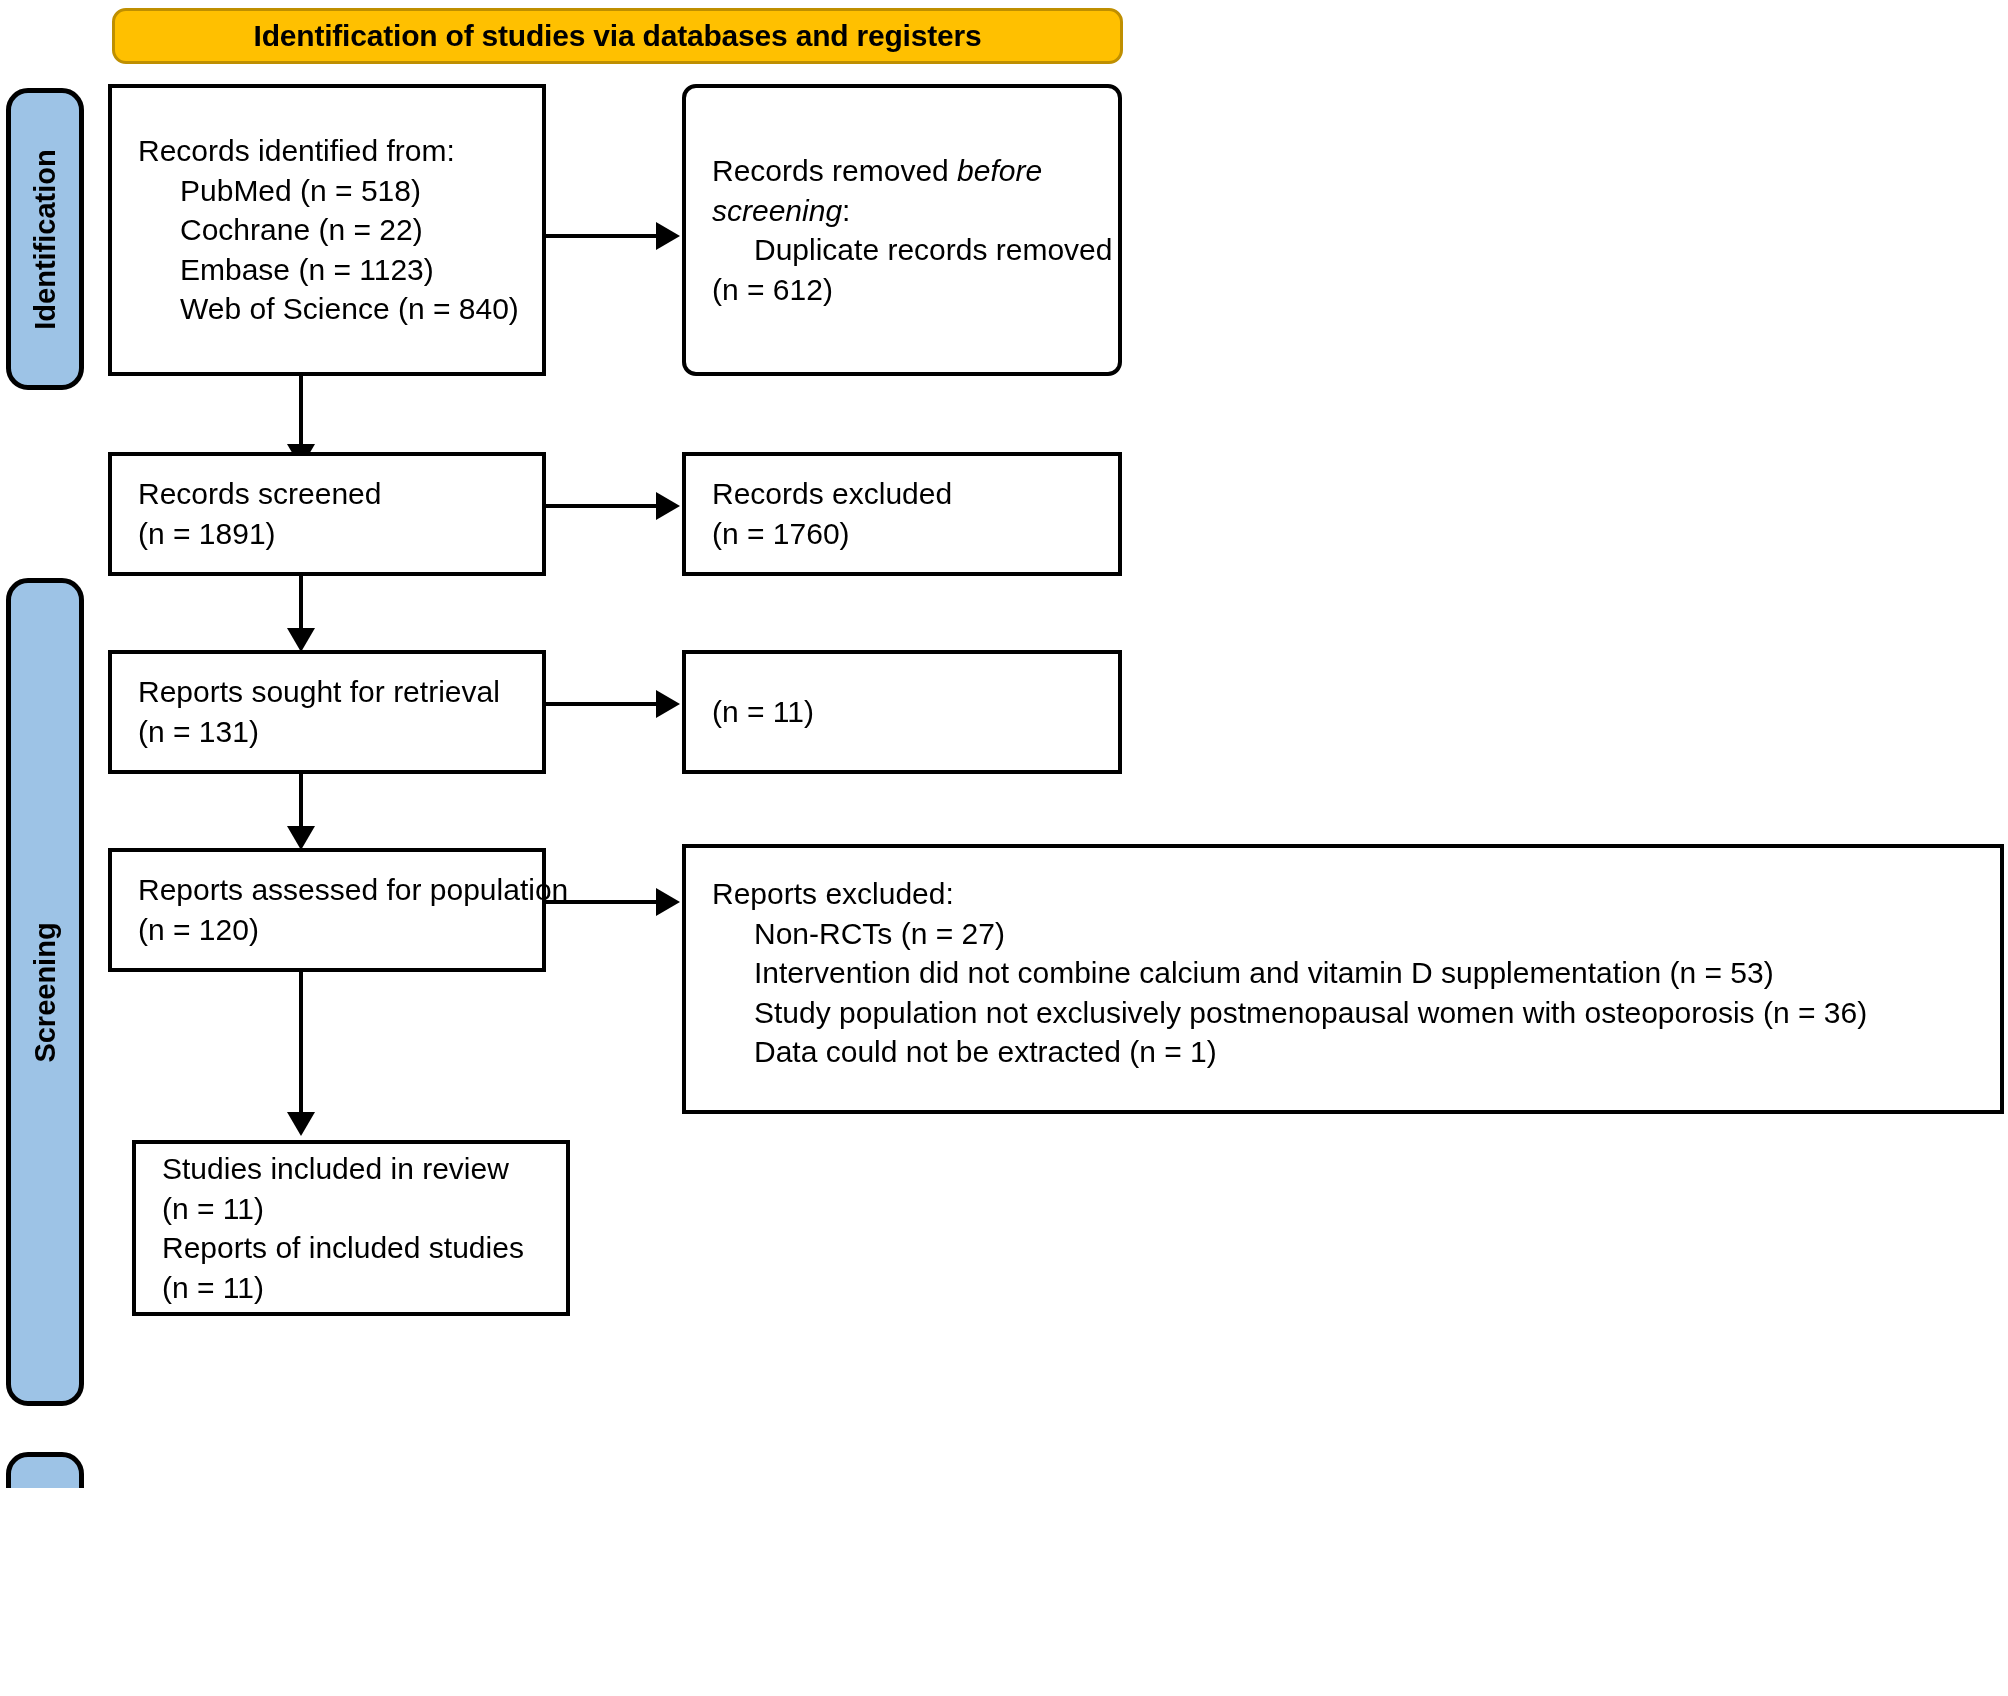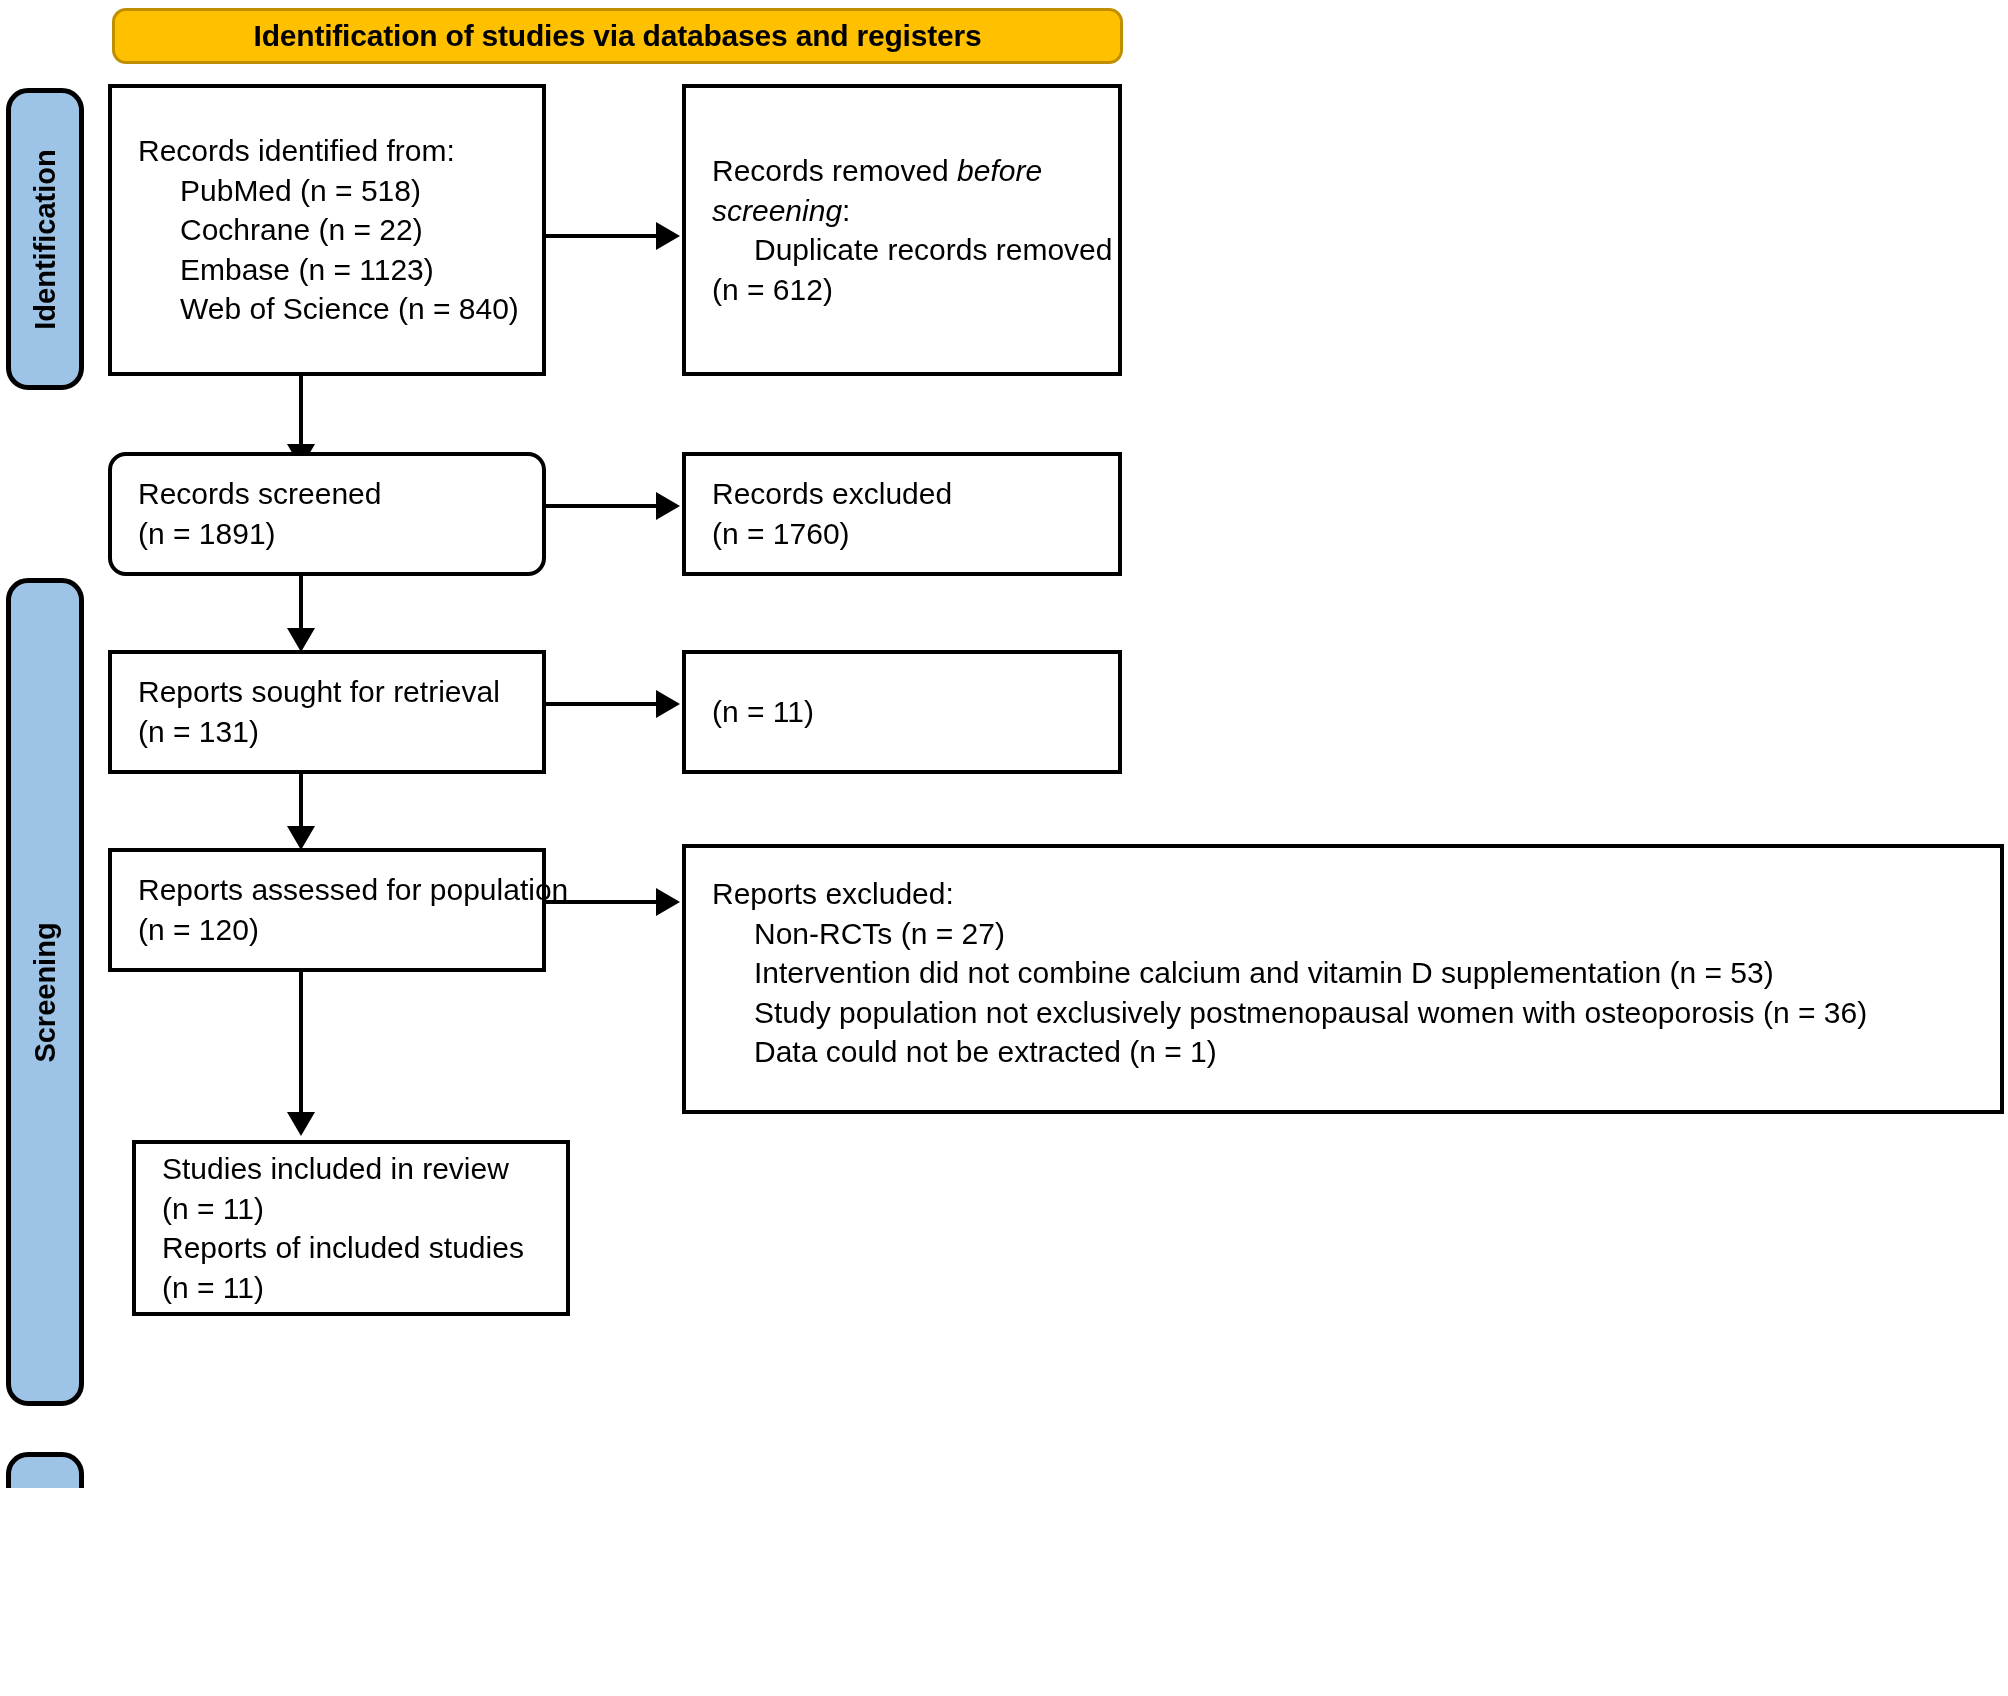--- a/index.html
+++ b/index.html
@@ -143,35 +143,35 @@
       <div class="line ind1">PubMed (n = 518)</div>
       <div class="line ind1">Cochrane (n = 22)</div>
       <div class="line ind1">Embase (n = 1123)</div>
       <div class="line ind1">Web of Science (n = 840)</div>
     </div>
   </div>
 
   <div class="hline" style="left:546px; top:234px; width:112px;"></div>
   <div class="arrow-right" style="left:656px; top:222px;"></div>
 
-  <div class="box" style="left:682px; top:84px; width:440px; height:292px;">
+  <div class="box" style="left:682px; top:84px; width:440px; height:292px;border-radius:14px;">
     <div class="box-body">
       <div class="line wrap">
         <span>Records removed </span><i>before</i><br>
         <i>screening</i><span>:</span>
       </div>
       <div class="line ind1">Duplicate records removed</div>
       <div class="line">(n = 612)</div>
     </div>
   </div>
 
   <div class="vline" style="left:299px; top:376px; height:72px;"></div>
   <div class="arrow-down" style="left:287px; top:444px;"></div>
 
-  <div class="box" style="left:108px; top:452px; width:438px; height:124px;border-radius:18px;">
+  <div class="box" style="left:108px; top:452px; width:438px; height:124px;">
     <div class="box-body">
       <div class="line">Records screened</div>
       <div class="line">(n = 1891)</div>
     </div>
   </div>
 
   <div class="hline" style="left:546px; top:504px; width:112px;"></div>
   <div class="arrow-right" style="left:656px; top:492px;"></div>
 
   <div class="box" style="left:682px; top:452px; width:440px; height:124px;">

